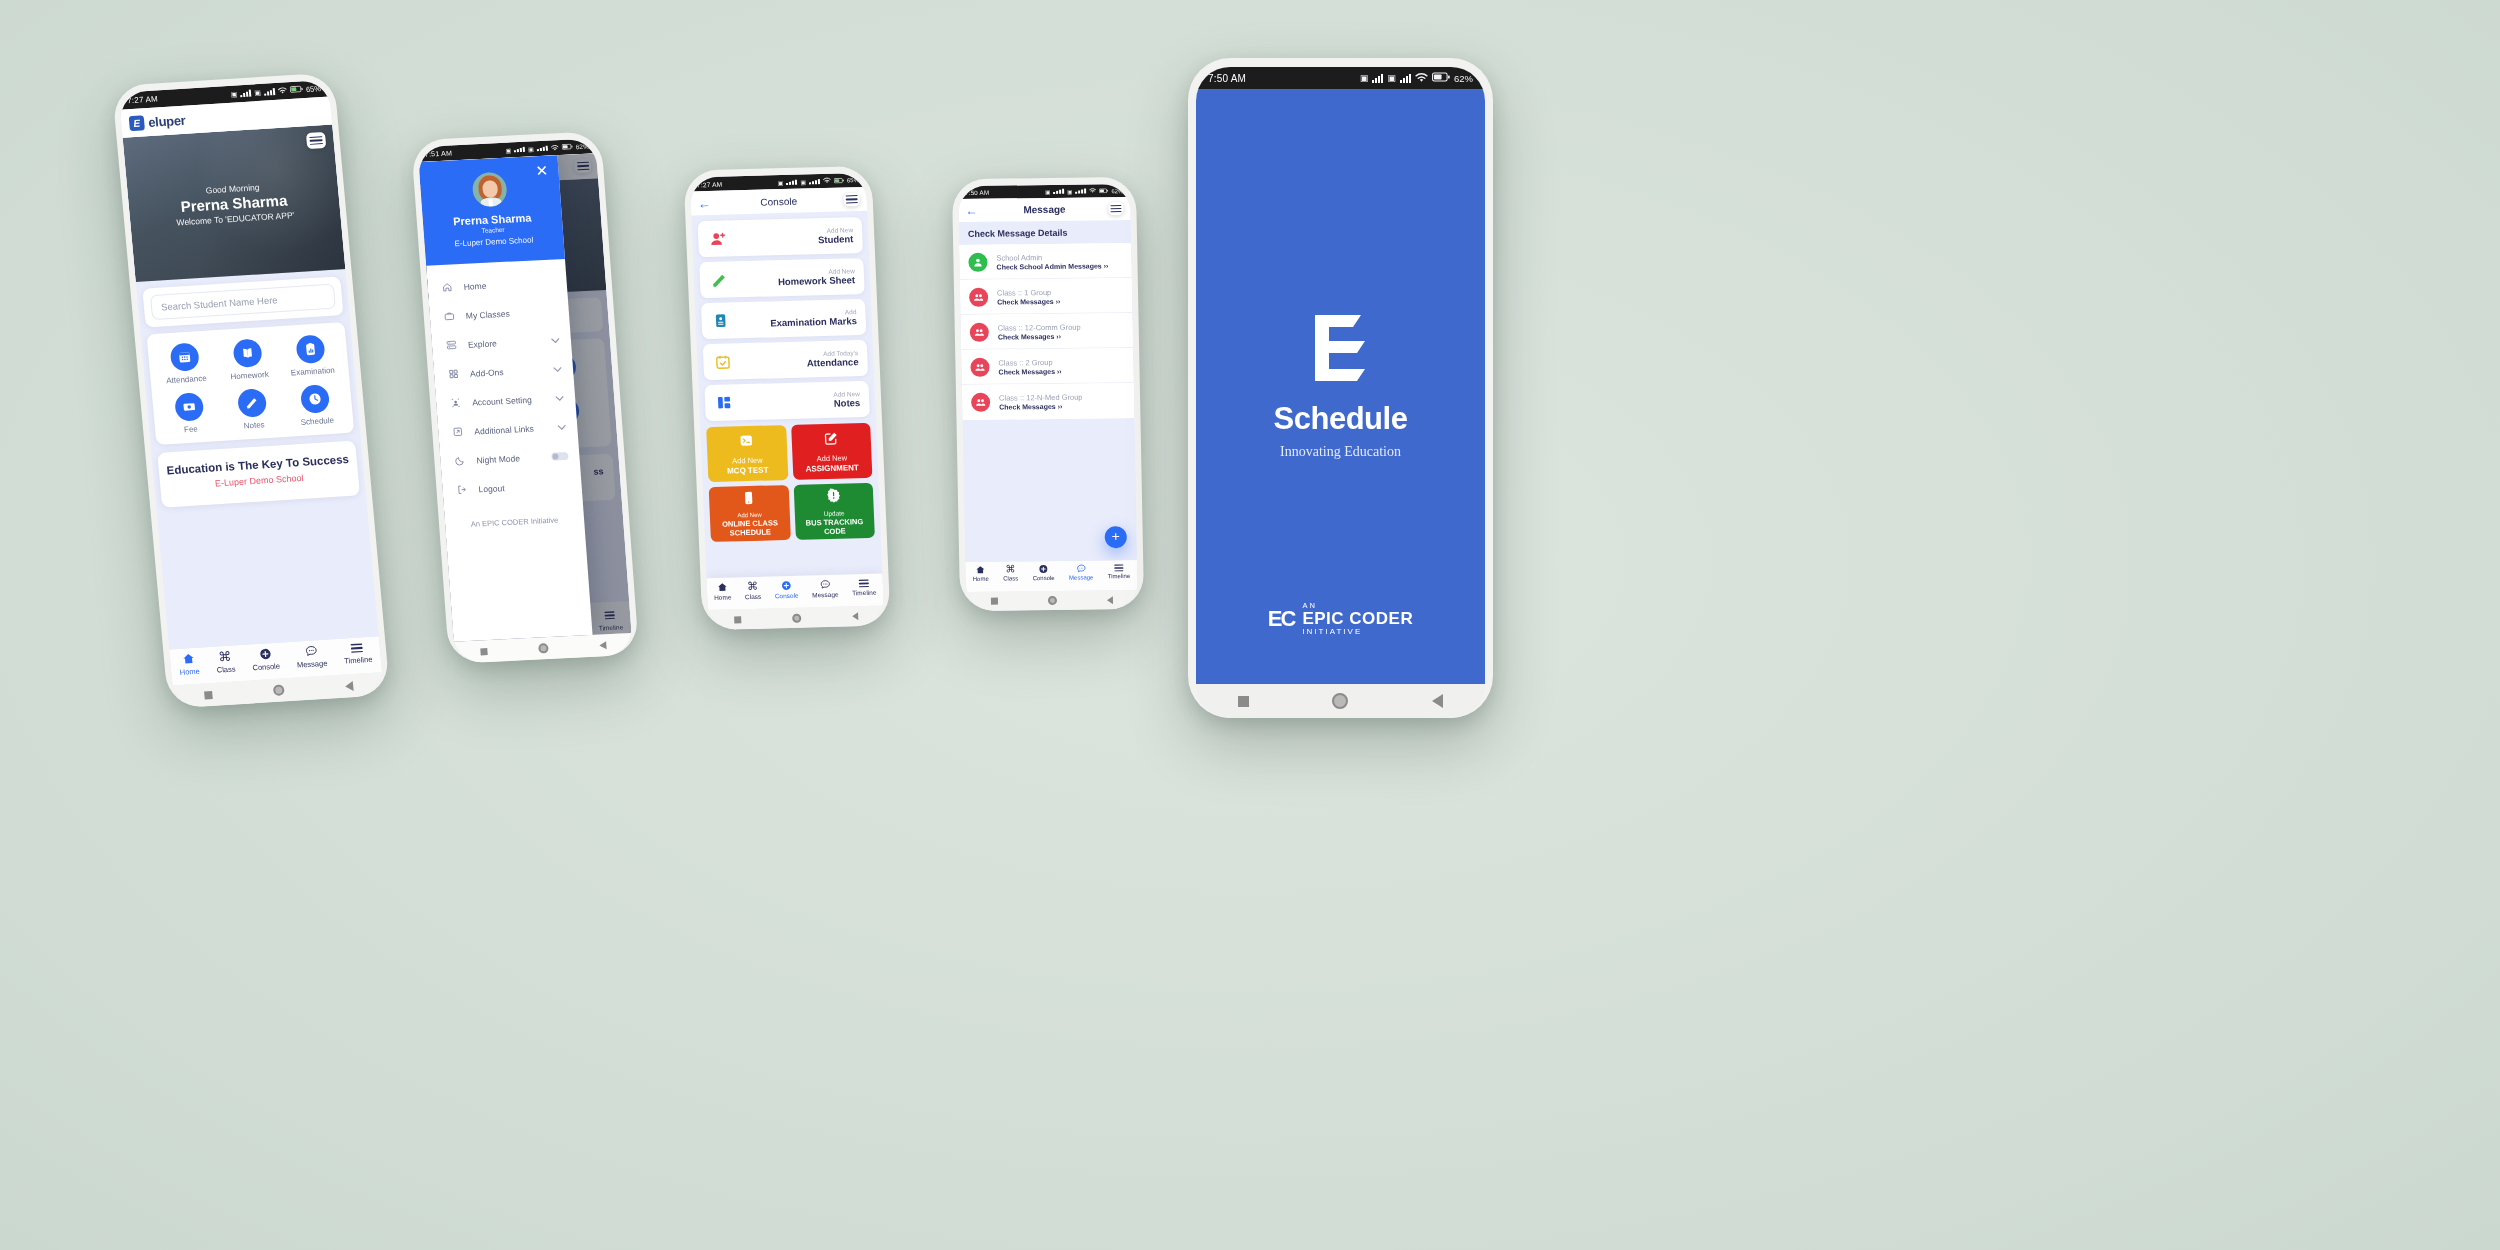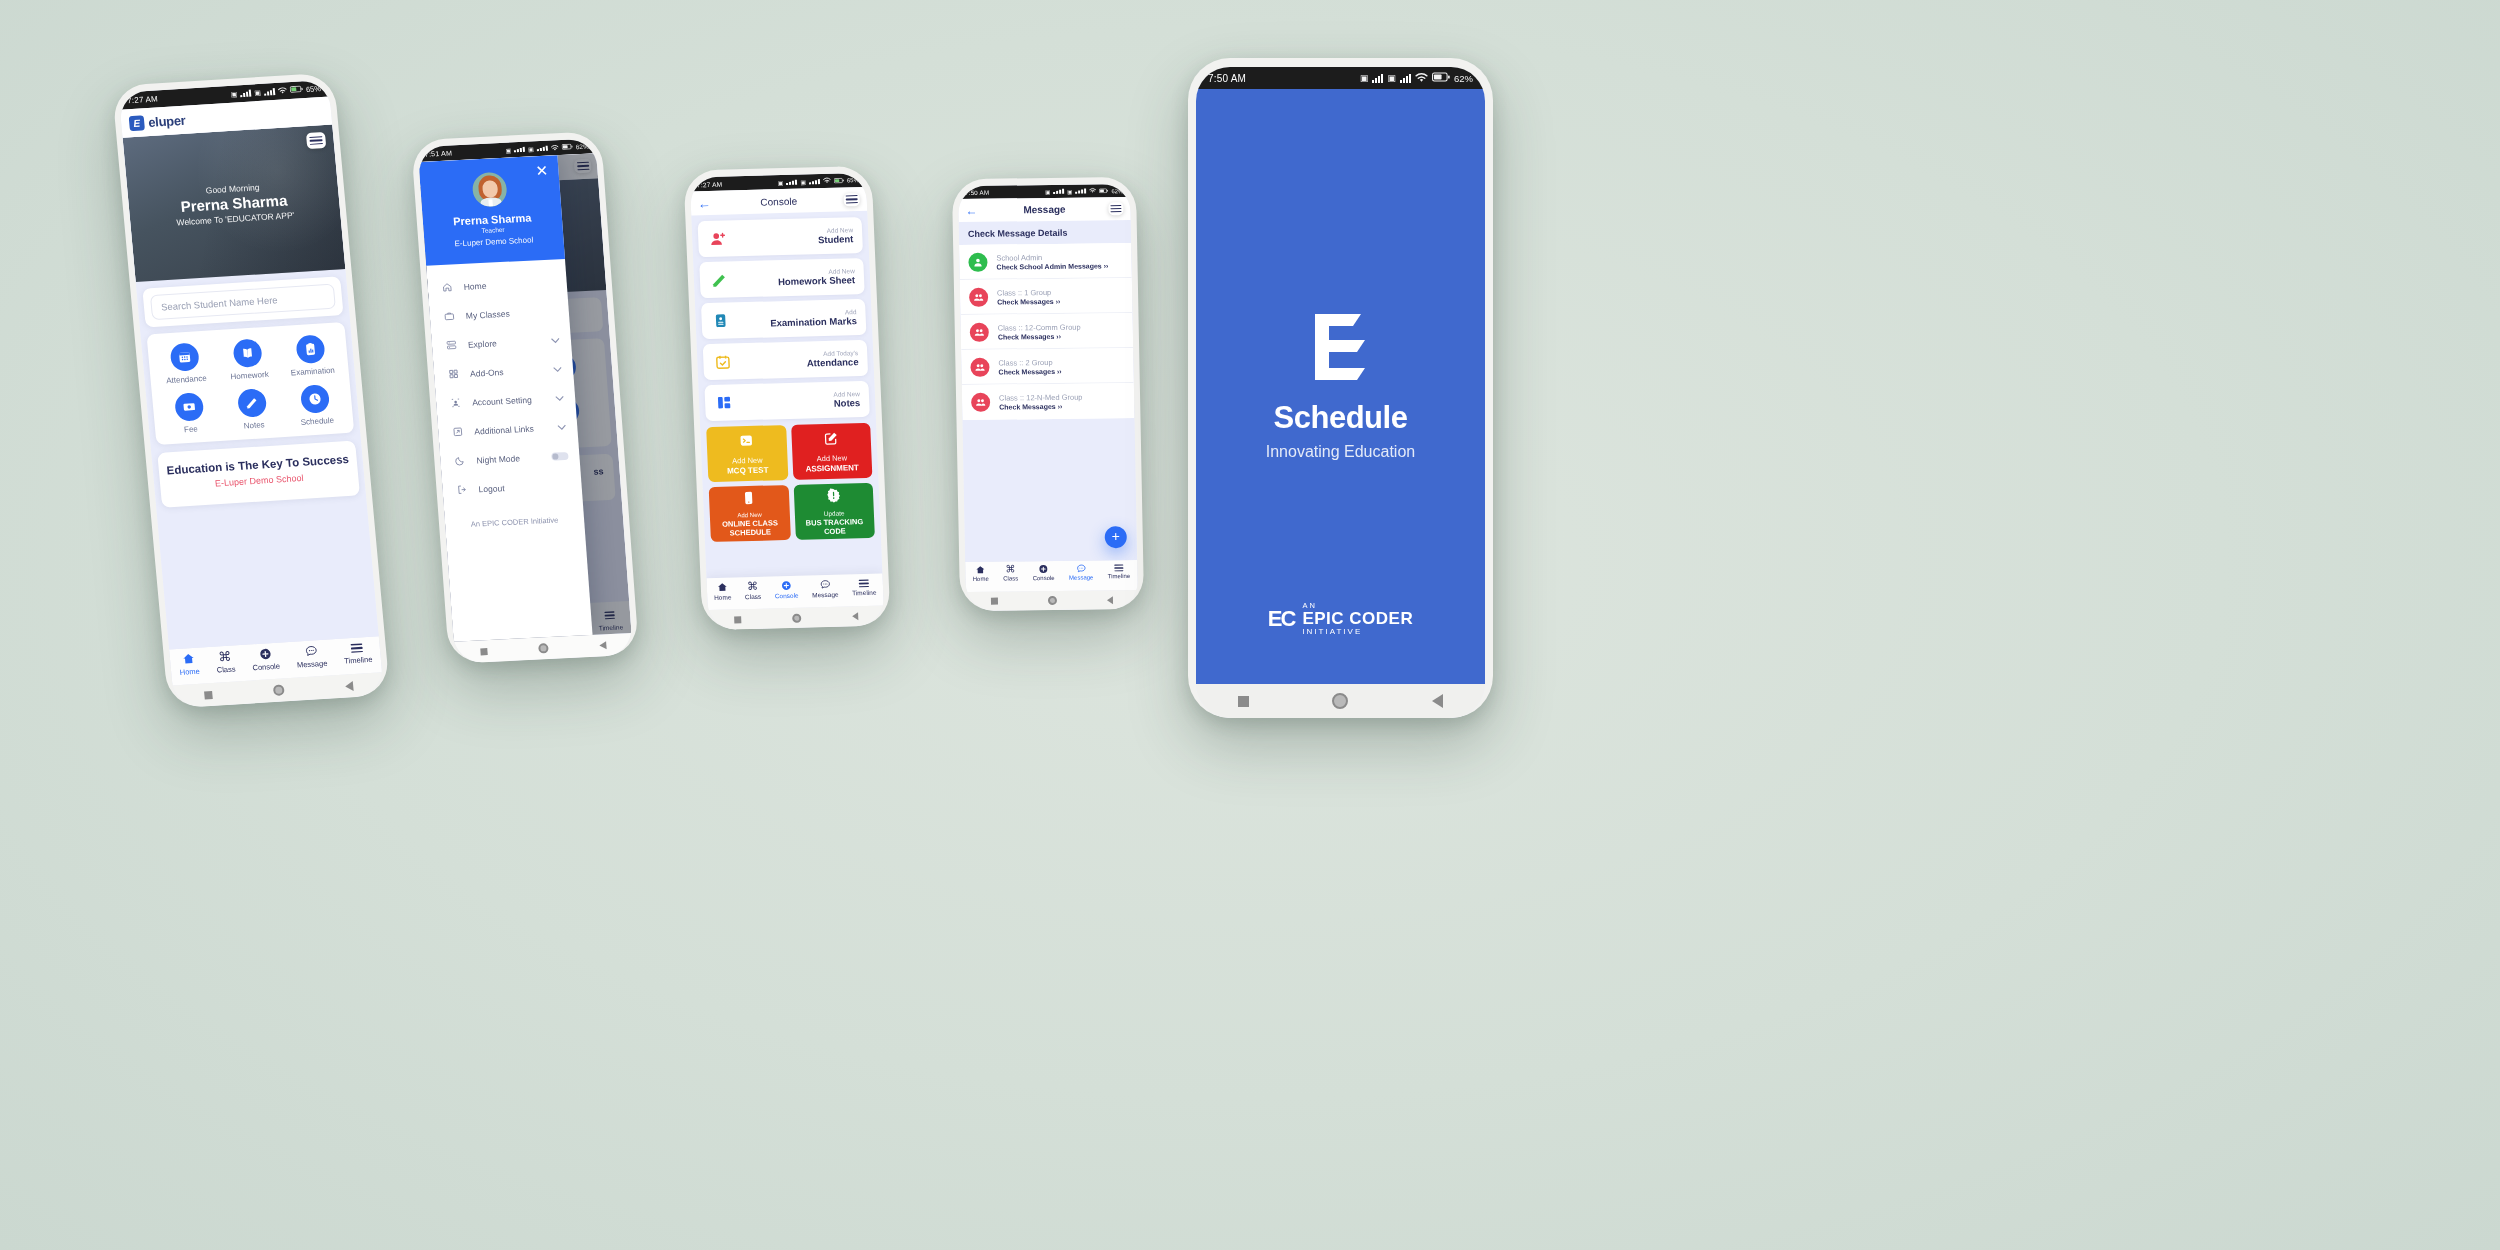--- a/index.html
+++ b/index.html
@@ -961,21 +961,21 @@
     <div class="splash">
       <span class="splash-logo" style="margin-bottom:14px;">
         <svg width="60" height="70" viewBox="0 0 60 70" fill="#fff">
           <path d="M4 2h46l-8 12H4z"></path>
           <path d="M4 2h14v66H4z"></path>
           <path d="M18 28h36l-8 12H18z"></path>
           <path d="M4 56h50l-8 12H4z"></path>
         </svg>
       </span>
       <span class="splash-title" style="font-size:31px;letter-spacing:-.5px;">Schedule</span>
-      <span class="splash-sub" style="font-size:16px;margin-top:7px;">Innovating Education</span>
+      <span class="splash-sub" style="font-size:14px;margin-top:7px;font-family:Liberation Serif, serif;">Innovating Education</span>
 
       <div class="splash-foot" style="bottom:48px;">
         <div class="ec-row">
           <span class="ec-mark" style="font-size:22px;">EC</span>
           <span class="ec-txt">
             <span class="ec-an" style="display:block;font-size:7.5px;">AN</span>
             <span class="ec-main" style="display:block;font-size:17px;">EPIC CODER</span>
             <span class="ec-init" style="display:block;font-size:8px;">INITIATIVE</span>
           </span>
         </div>

